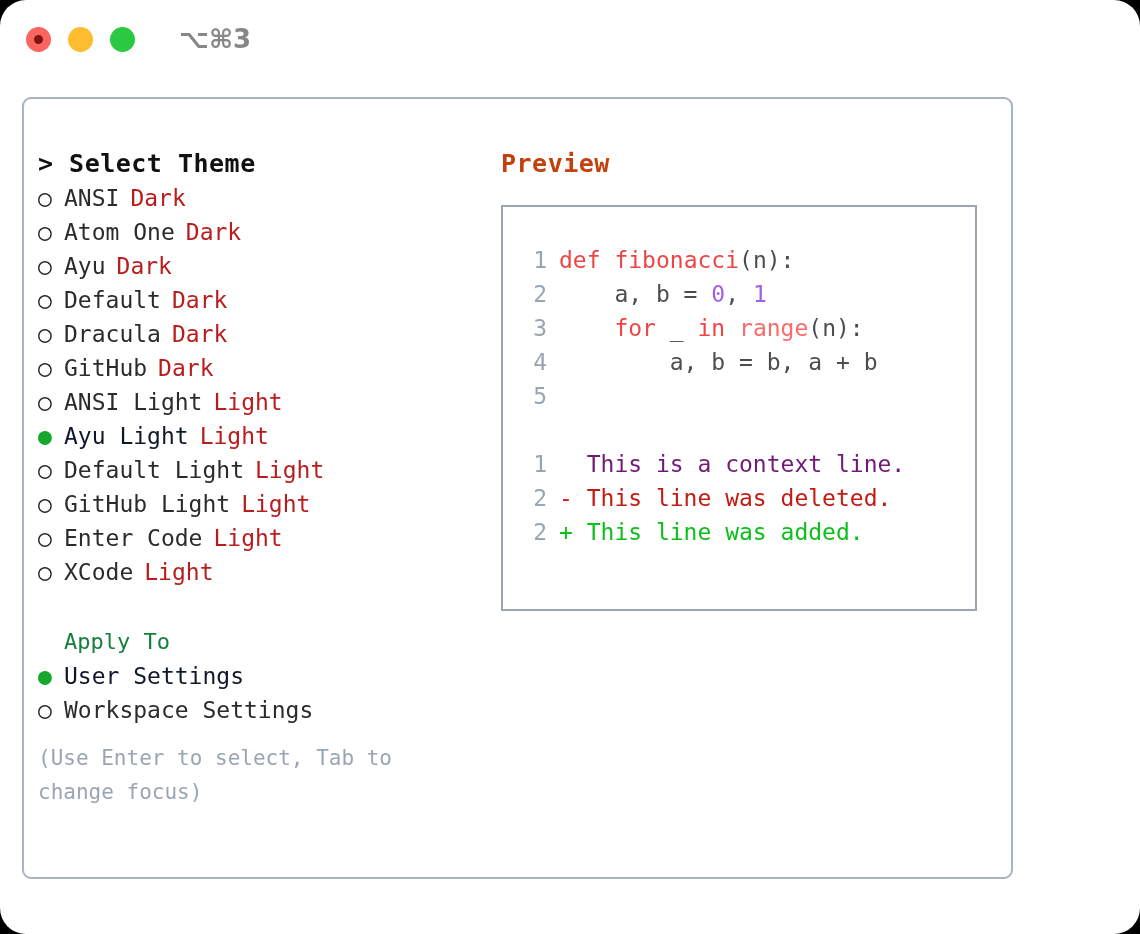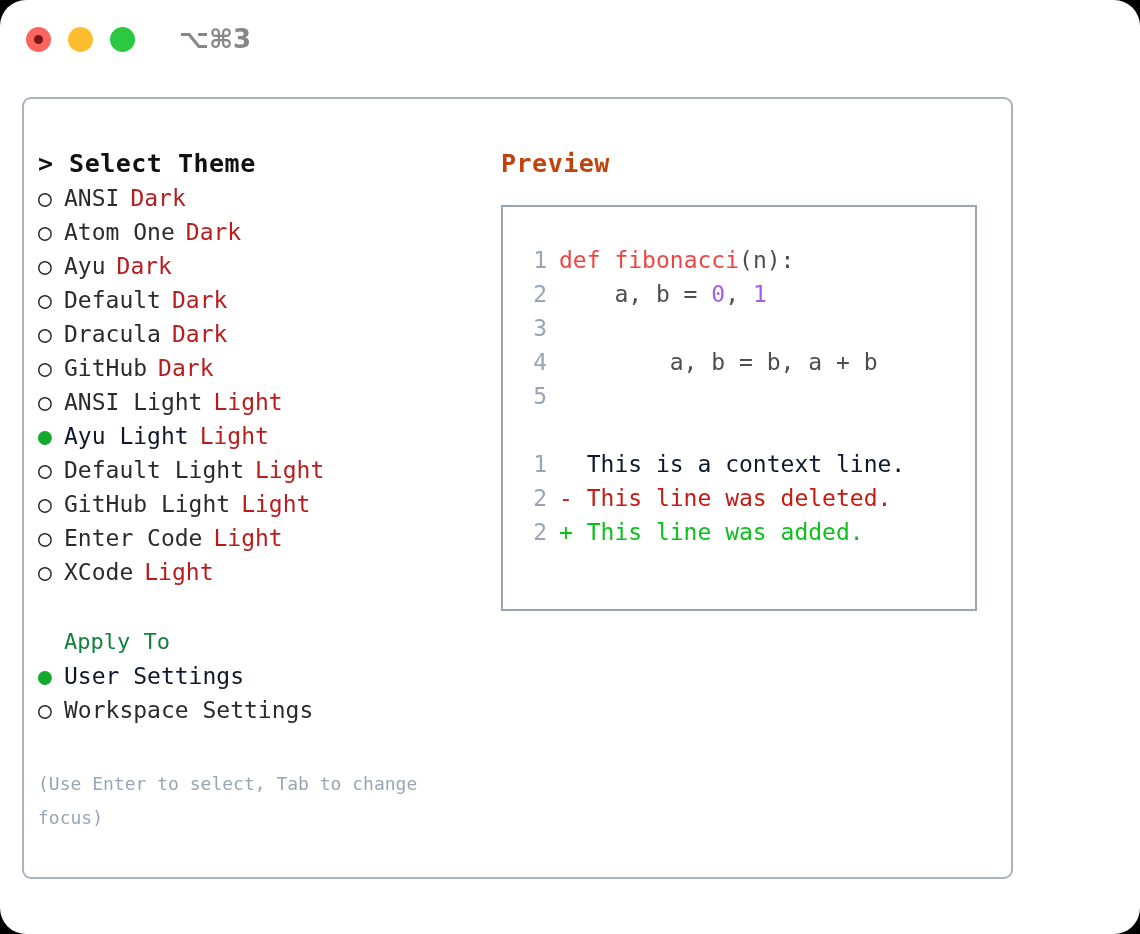--- a/index.html
+++ b/index.html
@@ -131,22 +131,22 @@
   .applyto-title {
     font-size: 22px;
     color: #15803d;
     height: 34px;
     line-height: 34px;
     padding-left: 26px;
     white-space: pre;
   }
 
   .hint {
-    margin-top: 40px;
-    font-size: 18px;
+    margin-top: 14px;
+    font-size: 21px;
     line-height: 34px;
     color: #9aa5b4;
     width: 400px;
     white-space: pre-wrap;
   }
 
   
   .right-col {
     position: absolute;
     left: 477px;
@@ -187,21 +187,21 @@
   .code-text { white-space: pre; }
 
   .kw   { color: #ef4444; }
   .fn   { color: #ef4444; }
   .num  { color: #a45ee5; }
   .bi   { color: #fa6a6a; }
   .pl   { color: #4d4d4d; }
 
   .blank-line { height: 34px; }
 
-  .diff-ctx { color: #0f172a; }
+  .diff-ctx { color: #701a75; }
   .diff-del { color: #c41a12; }
   .diff-add { color: #0cc01b; }
 
   
 </style>
 </head>
 <body>
 
 <div class="page">
 
@@ -246,21 +246,21 @@
 
         <div class="hint">(Use Enter to select, Tab to change focus)</div>
       </div>
 
       <div class="right-col">
         <div class="preview-title">Preview</div>
         <div class="preview-box">
           <div id="code-preview">
               <div class="code-line"><span class="lineno">1</span><span class="code-text"><span class="kw">def</span><span class="pl"> </span><span class="fn">fibonacci</span><span class="pl">(n):</span></span></div>
               <div class="code-line"><span class="lineno">2</span><span class="code-text"><span class="pl">    a, b = </span><span class="num">0</span><span class="pl">, </span><span class="num">1</span></span></div>
-              <div class="code-line"><span class="lineno">3</span></div>
+              <div class="code-line"><span class="lineno">3</span><span class="code-text"><span class="pl">    </span><span class="kw">for</span><span class="pl"> _ </span><span class="kw">in</span><span class="pl"> </span><span class="bi">range</span><span class="pl">(n):</span></span></div>
               <div class="code-line"><span class="lineno">4</span><span class="code-text"><span class="pl">        a, b = b, a + b</span></span></div>
               <div class="code-line"><span class="lineno">5</span></div>
             </div>
           <div class="blank-line"></div>
           <div id="diff-preview">
               <div class="code-line"><span class="lineno">1</span><span class="code-text diff-ctx">  This is a context line.</span></div>
               <div class="code-line"><span class="lineno">2</span><span class="code-text diff-del">- This line was deleted.</span></div>
               <div class="code-line"><span class="lineno">2</span><span class="code-text diff-add">+ This line was added.</span></div>
             </div>
         </div>

